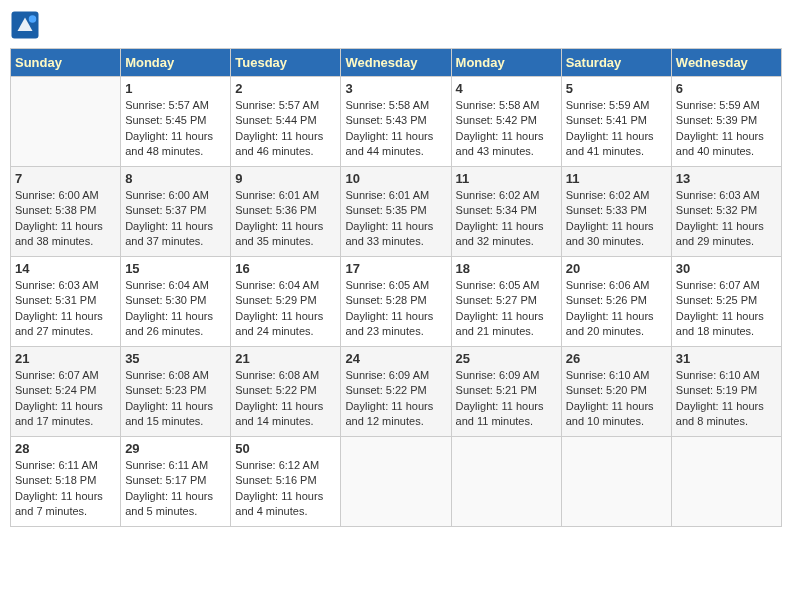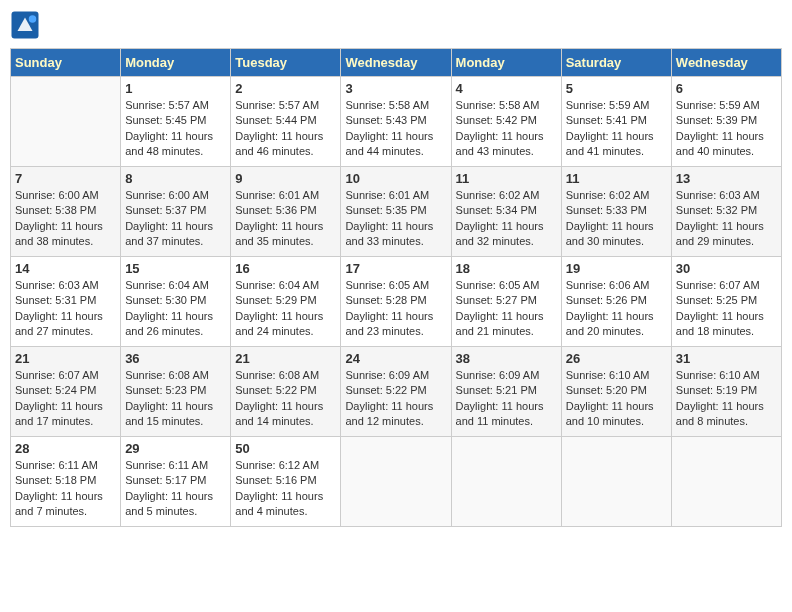--- a/index.html
+++ b/index.html
@@ -226,59 +226,59 @@
             Sunrise: 6:05 AM<br>Sunset: 5:28 PM<br>Daylight: 11 hours and 23 minutes.
           </div>
         </td>
         <td>
           <span class="day-number">18</span>
           <div class="day-info">
             Sunrise: 6:05 AM<br>Sunset: 5:27 PM<br>Daylight: 11 hours and 21 minutes.
           </div>
         </td>
         <td>
-          <span class="day-number">19</span>
+          <span class="day-number">20</span>
           <div class="day-info">
             Sunrise: 6:06 AM<br>Sunset: 5:26 PM<br>Daylight: 11 hours and 20 minutes.
           </div>
         </td>
         <td>
           <span class="day-number">30</span>
           <div class="day-info">
             Sunrise: 6:07 AM<br>Sunset: 5:25 PM<br>Daylight: 11 hours and 18 minutes.
           </div>
         </td>
       </tr>
       <tr>
         <td>
           <span class="day-number">21</span>
           <div class="day-info">
             Sunrise: 6:07 AM<br>Sunset: 5:24 PM<br>Daylight: 11 hours and 17 minutes.
           </div>
         </td>
         <td>
-          <span class="day-number">36</span>
+          <span class="day-number">35</span>
           <div class="day-info">
             Sunrise: 6:08 AM<br>Sunset: 5:23 PM<br>Daylight: 11 hours and 15 minutes.
           </div>
         </td>
         <td>
           <span class="day-number">21</span>
           <div class="day-info">
             Sunrise: 6:08 AM<br>Sunset: 5:22 PM<br>Daylight: 11 hours and 14 minutes.
           </div>
         </td>
         <td>
           <span class="day-number">24</span>
           <div class="day-info">
             Sunrise: 6:09 AM<br>Sunset: 5:22 PM<br>Daylight: 11 hours and 12 minutes.
           </div>
         </td>
         <td>
-          <span class="day-number">38</span>
+          <span class="day-number">25</span>
           <div class="day-info">
             Sunrise: 6:09 AM<br>Sunset: 5:21 PM<br>Daylight: 11 hours and 11 minutes.
           </div>
         </td>
         <td>
           <span class="day-number">26</span>
           <div class="day-info">
             Sunrise: 6:10 AM<br>Sunset: 5:20 PM<br>Daylight: 11 hours and 10 minutes.
           </div>
         </td>

